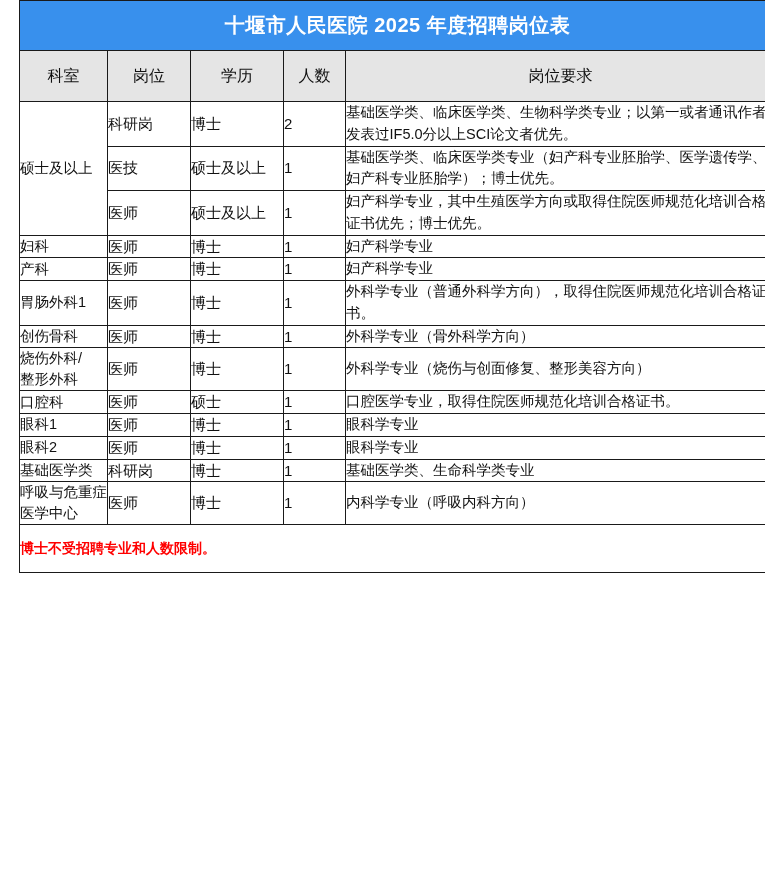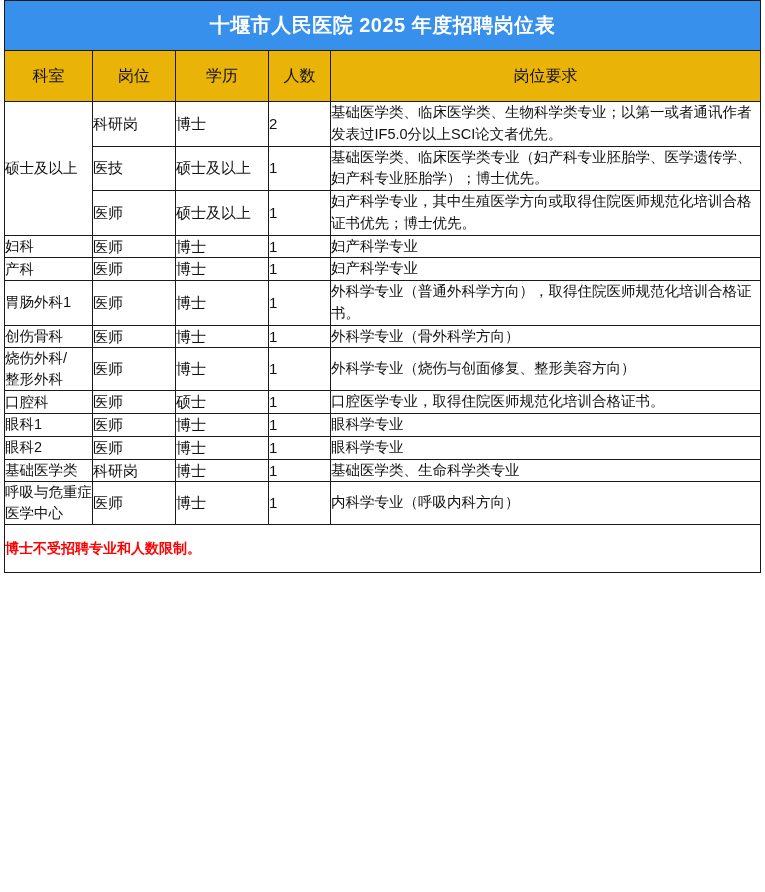--- a/index.html
+++ b/index.html
@@ -10,21 +10,21 @@
   body {
     width: 765px;
     height: 892px;
     font-family: "Liberation Sans", "DejaVu Sans", sans-serif;
     overflow: hidden;
   }
   #sheet {
     width: 765px;
     height: 856px;
     box-sizing: border-box;
-    padding: 0 4px;
+    padding: 0 19px;
     background: #ffffff;
   }
   table.rec-table {
     width: 757px;
     border-collapse: collapse;
     table-layout: fixed;
     background: #ffffff;
   }
   table.rec-table td, table.rec-table th {
     border: 1px solid #1a1a1a;
@@ -40,21 +40,21 @@
     font-size: 20px;
     font-weight: bold;
     letter-spacing: 0.5px;
     height: 49px;
     line-height: 49px;
     white-space: nowrap;
   }
 
   
   .hdr-cell {
-    background: #eab308;
+    background: #e5e5e5;
     color: #111111;
     text-align: center;
     font-size: 16px;
     font-weight: normal;
     height: 50px;
     line-height: 50px;
   }
 
   
   .c-dept, .c-post, .c-edu, .c-num {

